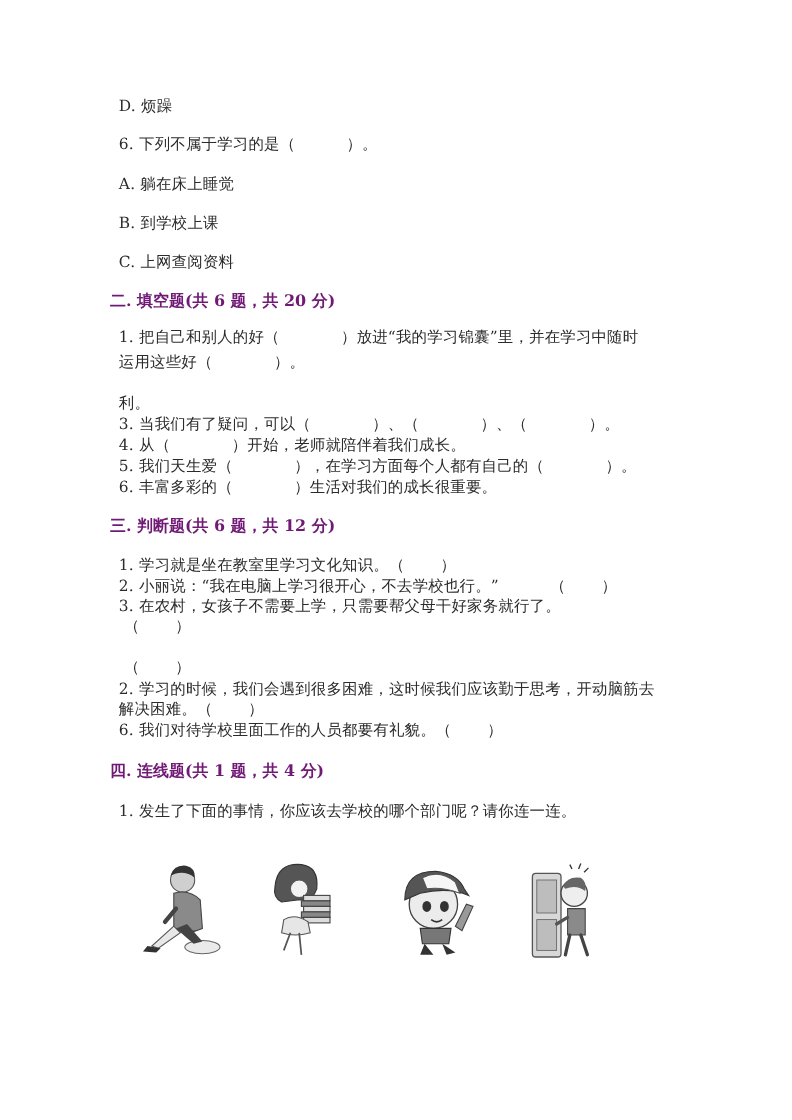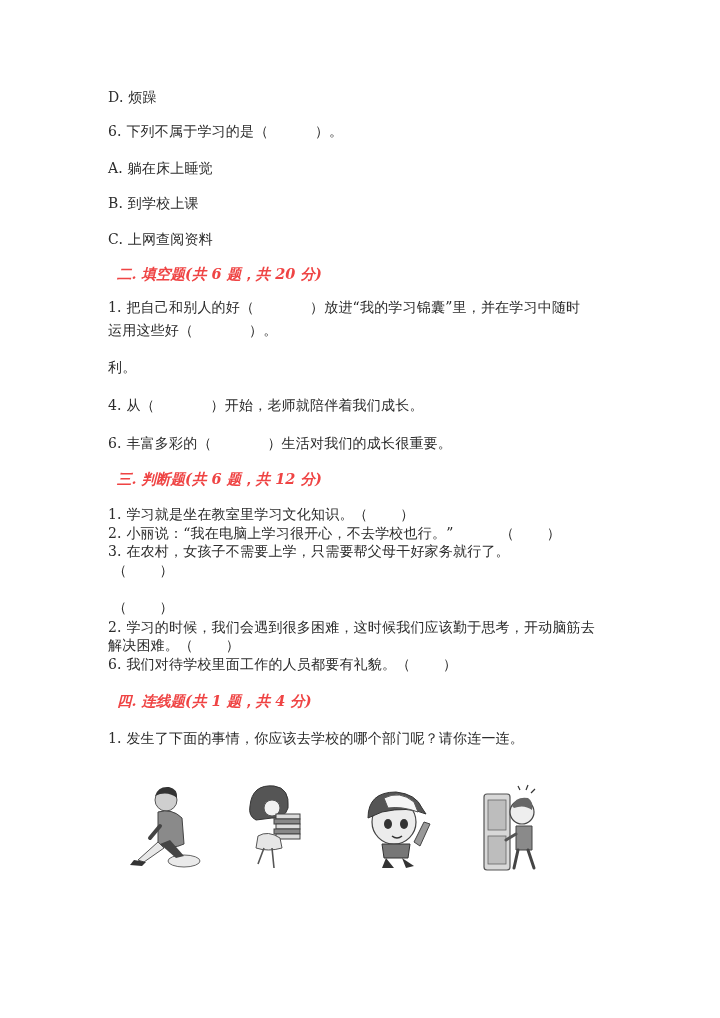--- a/index.html
+++ b/index.html
@@ -25,27 +25,26 @@
       left: 108px;
       font-size: 14px;
       line-height: 18px;
       white-space: pre;
       color: #2b2b2b;
       letter-spacing: 0.2px;
       text-align: center;
     }
     .heading {
       position: absolute;
-      left: 117px;
+      left: 100px;
       font-size: 14.5px;
       line-height: 18px;
       font-weight: bold;
       white-space: pre;
-      color: #ef4444;
-      font-style: italic;
+      color: #701a75;
     }
     .figure {
       position: absolute;
       top: 778px;
       width: 96px;
       height: 96px;
     }
     .figure svg { width: 100%; height: 100%; display: block; }
   </style>
 </head>
@@ -57,21 +56,23 @@
 
   <div class="line" style="top:122px">6. 下列不属于学习的是（          ）。</div>
   <div class="line" style="top:159px">A. 躺在床上睡觉</div>
   <div class="line" style="top:194px">B. 到学校上课</div>
   <div class="line" style="top:230px">C. 上网查阅资料</div>
 
   <div class="heading" style="top:265px">二. 填空题(共 6 题，共 20 分)</div>
   <div class="line" style="top:298px">1. 把自己和别人的好（            ）放进“我的学习锦囊”里，并在学习中随时</div>
   <div class="line" style="top:321px">运用这些好（            ）。</div>
   <div class="line" style="top:358px">利。</div>
+  <div class="line" style="top:377px">3. 当我们有了疑问，可以（            ）、（            ）、（            ）。</div>
   <div class="line" style="top:396px">4. 从（            ）开始，老师就陪伴着我们成长。</div>
+  <div class="line" style="top:415px">5. 我们天生爱（            ），在学习方面每个人都有自己的（            ）。</div>
   <div class="line" style="top:434px">6. 丰富多彩的（            ）生活对我们的成长很重要。</div>
 
   <div class="heading" style="top:470px">三. 判断题(共 6 题，共 12 分)</div>
   <div class="line" style="top:505px">1. 学习就是坐在教室里学习文化知识。（       ）</div>
   <div class="line" style="top:524px">2. 小丽说：“我在电脑上学习很开心，不去学校也行。”          （       ）</div>
   <div class="line" style="top:542px">3. 在农村，女孩子不需要上学，只需要帮父母干好家务就行了。</div>
   <div class="line" style="top:561px"> （       ）</div>
   <div class="line" style="top:598px"> （       ）</div>
   <div class="line" style="top:618px">2. 学习的时候，我们会遇到很多困难，这时候我们应该勤于思考，开动脑筋去</div>
   <div class="line" style="top:636px">解决困难。（       ）</div>

